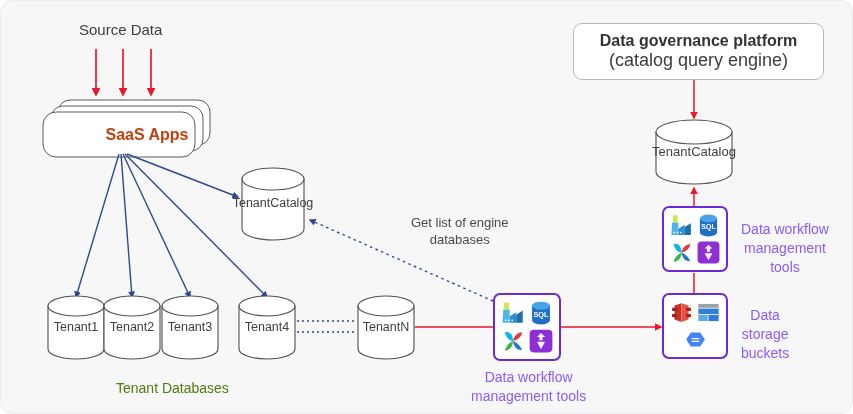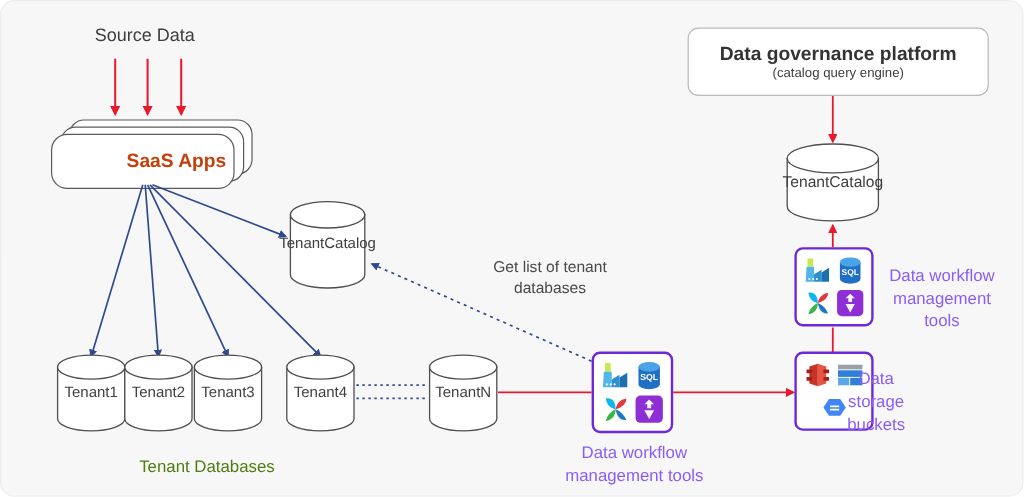--- a/index.html
+++ b/index.html
@@ -14,21 +14,21 @@
     font-family:"Liberation Sans", sans-serif;
     color:#3c3c3c;
   }
   #svg-layer{position:absolute;left:0;top:0;width:853px;height:414px;}
   .lbl{position:absolute;white-space:pre;line-height:1.22;text-align:center;}
   .t-source{font-size:15px;color:#3d3d3d;}
   .t-saas{font-size:16px;font-weight:bold;color:#c2410c;margin-left:28px;}
   .t-cyl{font-size:13px;color:#3f3f3f;text-align:center;line-height:1.2;}
   .t-cyl-sm{font-size:12.5px;color:#3f3f3f;text-align:center;line-height:1.22;}
   .t-gov1{font-size:16px;font-weight:bold;color:#333;text-align:center;}
-  .t-gov2{font-size:11px;color:#3d3d3d;text-align:center;}
+  .t-gov2{font-size:18px;color:#3d3d3d;text-align:center;}
   .t-note{font-size:13px;color:#4a4a4a;line-height:1.3;}
   .t-cap{font-size:14px;color:#8b5cf6;line-height:1.35;}
   .t-dbs{font-size:14px;color:#4d7c0f;}
 
   .gov-box{
     position:absolute;left:572px;top:22px;width:251px;height:57px;
     background:#fff;border:1px solid #b9b9b9;border-radius:9px;
     display:flex;flex-direction:column;align-items:center;justify-content:center;
     box-sizing:border-box;
   }
@@ -164,21 +164,21 @@
     <div class="t-gov1">Data governance platform</div>
     <div class="t-gov2">(catalog query engine)</div>
   </div>
 
 
   <div class="cyl-label t-cyl" style="left:655px;top:131px;width:76px;height:40px;">
     <span>Tenant</span>
     <span>Catalog</span>
   </div>
 
-  <div class="lbl t-note" style="left:410px;top:214px;">Get list of tenant
+  <div class="lbl t-note" style="left:410px;top:214px;">Get list of engine
 databases</div>
 
   <div class="icon-box" style="left:492px;top:292px;width:68px;height:68px;">
     <svg class="ico" width="26" height="26" viewBox="0 0 32 32">
       <rect x="5" y="3" width="6" height="9" rx="1" fill="#c9e84f"></rect>
       <path d="M4 12 h8 v16 h-9 z" fill="#50b6e8"></path>
       <path d="M12 20 l8-5 v13 h-8 z" fill="#2e8fd0"></path>
       <path d="M20 18 l8-5 v15 h-8 z" fill="#1e6fae"></path>
       <circle cx="7" cy="25" r="1.1" fill="#fff"></circle>
       <circle cx="11" cy="25" r="1.1" fill="#fff"></circle>
@@ -252,17 +252,17 @@
     </svg>
     <div style="grid-column:1 / span 2;">
       <svg class="ico" width="25" height="25" viewBox="0 0 32 32">
         <path d="M10 7 h12 l6 9 l-6 9 h-12 l-6-9 z" fill="#4285f4"></path>
         <rect x="11" y="14" width="10" height="1.8" rx=".9" fill="#ffffff"></rect>
         <rect x="11" y="17.5" width="10" height="1.8" rx=".9" fill="#ffffff"></rect>
       </svg>
     </div>
   </div>
 
-  <div class="lbl t-cap" style="left:705px;top:305px;">Data
+  <div class="lbl t-cap" style="left:740px;top:305px;">Data
 storage
 buckets</div>
 
 </div>
 
 </body></html>

